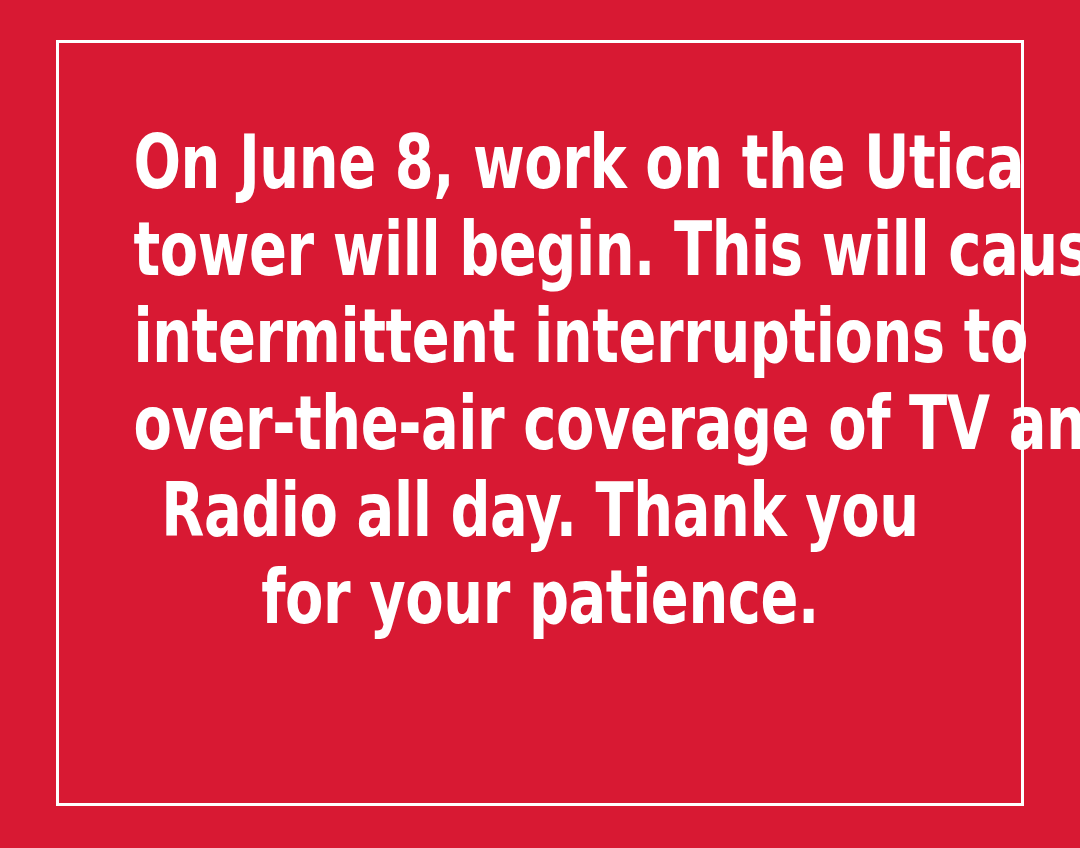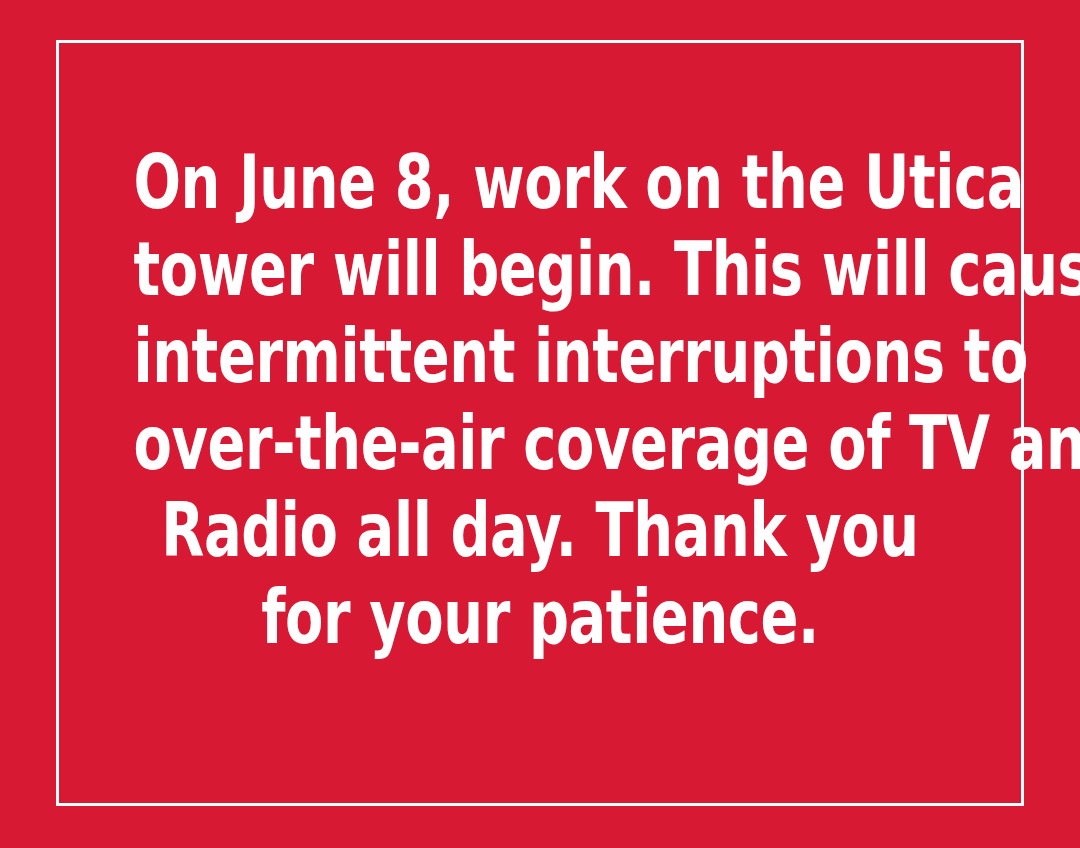--- a/index.html
+++ b/index.html
@@ -36,21 +36,21 @@
     position: absolute;
     left: 56px;
     top: 40px;
     width: 968px;
     height: 766px;
     box-sizing: border-box;
     display: flex;
     flex-direction: column;
     align-items: center;
     justify-content: flex-start;
-    padding-top: 99px;
+    padding-top: 79px;
   }
 
   .msg-line {
     display: block;
     width: 100%;
     text-align: center;
     color: #ffffff;
     font-family: "Liberation Sans Narrow", "DejaVu Sans Condensed", "Liberation Sans", sans-serif;
     font-weight: bold;
     font-size: 74px;

